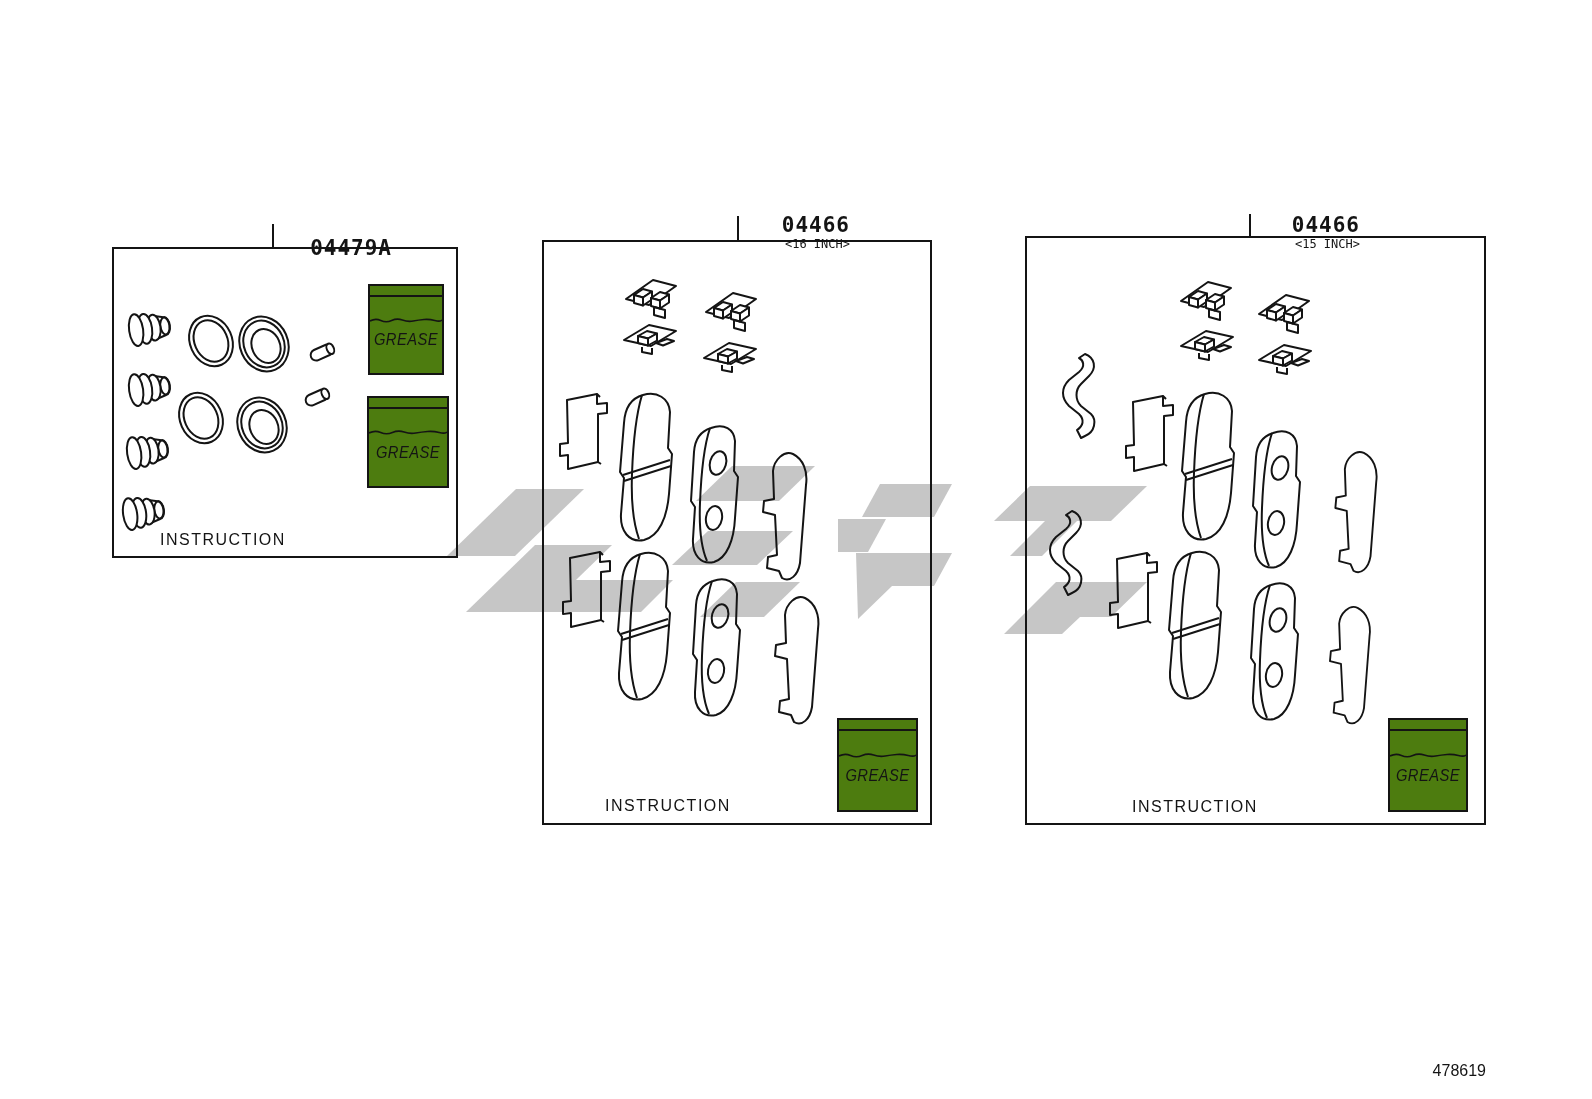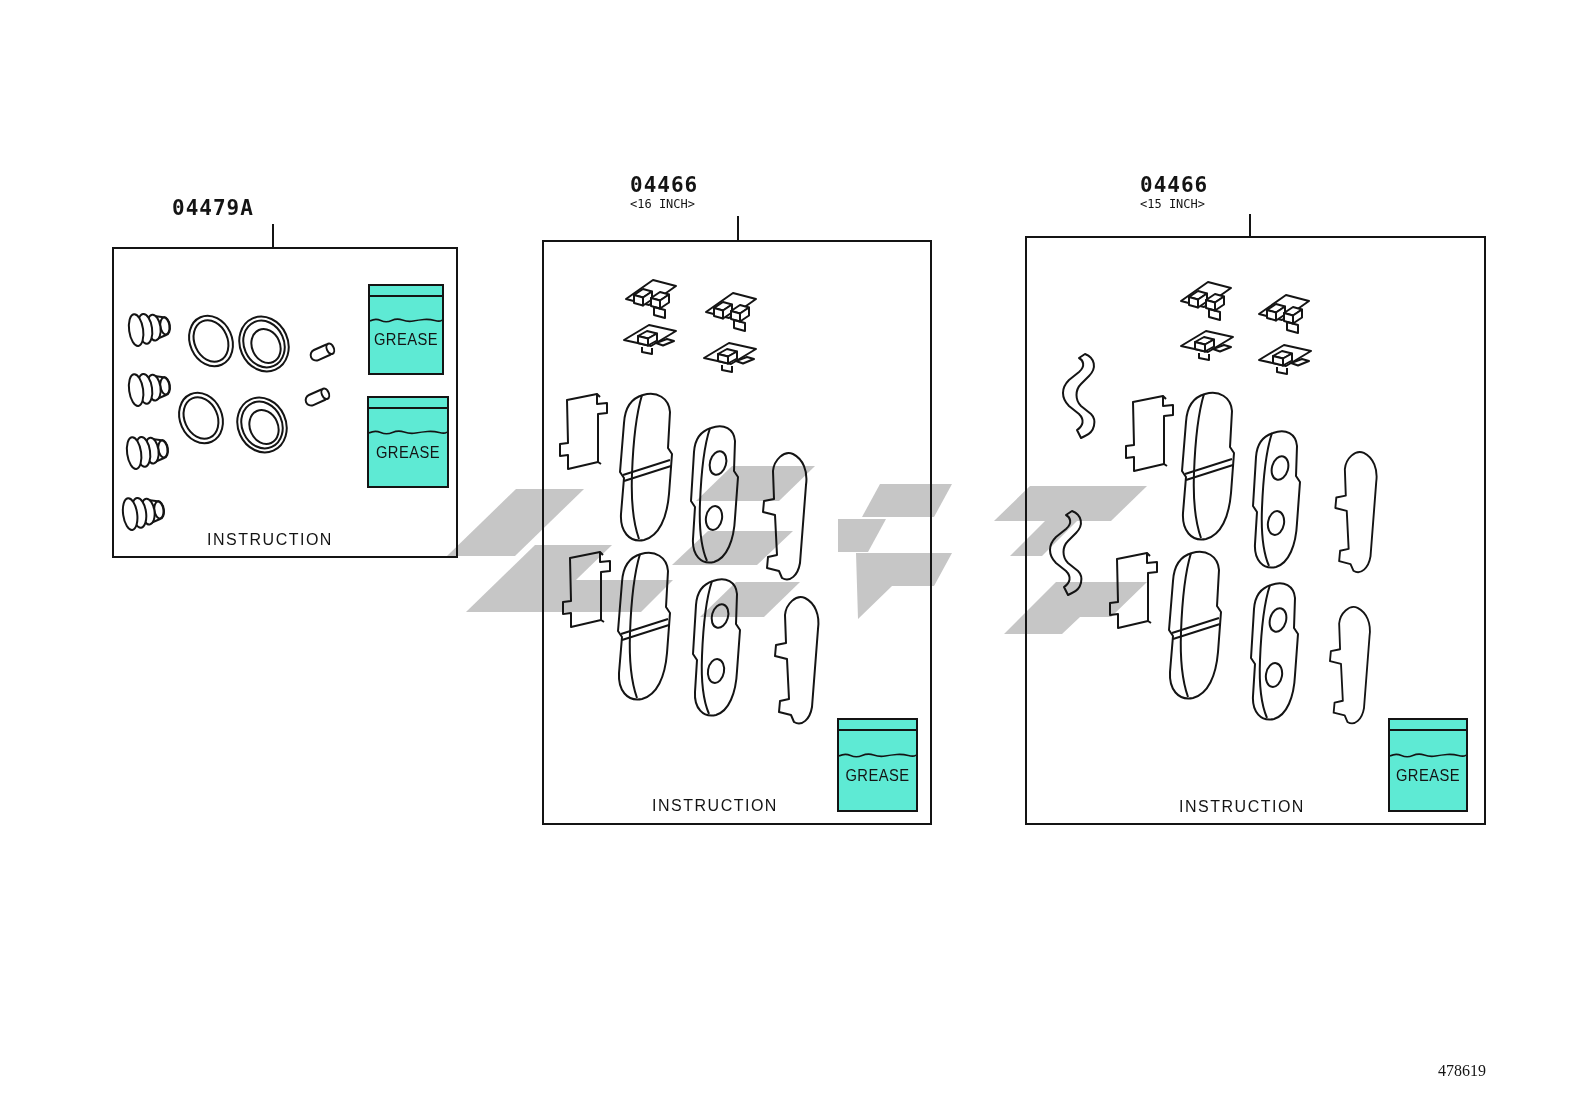--- a/index.html
+++ b/index.html
@@ -1,30 +1,30 @@
 <!DOCTYPE html>
 <html><head>
 <meta charset="utf-8">
 <style>
   html,body{margin:0;padding:0;background:#e8e8e8;}
   .page{position:relative;width:1592px;height:1099px;background:#ffffff;overflow:hidden;
         font-family:"Liberation Sans",sans-serif;color:#141414;}
   .art{position:absolute;left:0;top:0;z-index:1;}
   .kit-box{position:absolute;border:2px solid #141414;background:transparent;z-index:2;box-sizing:border-box;}
-  .label-wrap{position:absolute;width:220px;text-align:left;z-index:4;}
+  .label-wrap{position:absolute;width:220px;text-align:right;z-index:4;margin-top:40px;}
   .part-number{font-family:"DejaVu Sans Mono",monospace;font-weight:bold;font-size:21px;letter-spacing:1px;line-height:22px;}
   .size-note{font-family:"DejaVu Sans Mono",monospace;font-size:12px;line-height:17px;letter-spacing:0px;}
   .leader{position:absolute;width:2px;background:#141414;z-index:3;}
-  .instruction{position:absolute;width:220px;text-align:center;font-size:16px;letter-spacing:1.5px;z-index:4;}
-  .grease{position:absolute;border:2px solid #141414;background:#5eead4;z-index:3;box-sizing:border-box;}
+  .instruction{position:absolute;width:220px;font-size:16px;letter-spacing:1.5px;z-index:4;}
+  .grease{position:absolute;border:2px solid #141414;background:#4d7c0f;z-index:3;box-sizing:border-box;font-style:italic;}
   .grease .seal{position:absolute;left:0;right:0;top:9px;border-top:2px solid #141414;}
   .grease .wave{position:absolute;left:0;right:0;top:33%;width:100%;height:10px;}
   .grease .grease-label{position:absolute;left:0;right:0;top:52%;text-align:center;
         font-size:16px;letter-spacing:0.5px;transform:scaleX(0.92);}
-  .doc-number{position:absolute;left:1382px;top:1062px;width:104px;text-align:right;font-size:16px;z-index:4;font-family:Liberation Serif, serif;}
+  .doc-number{position:absolute;left:1382px;top:1062px;width:104px;text-align:right;font-size:16px;z-index:4;}
 </style>
 </head>
 <body>
 
 <div class="page">
 
   <svg class="art" width="1592" height="1099" viewBox="0 0 1592 1099">
     <defs>
       <g id="boot" stroke="#141414" stroke-width="2" fill="#ffffff" stroke-linejoin="round">
         <path d="M26,8 L37,11 A5,9 0 0 1 37,29 L26,32 Z"></path>

